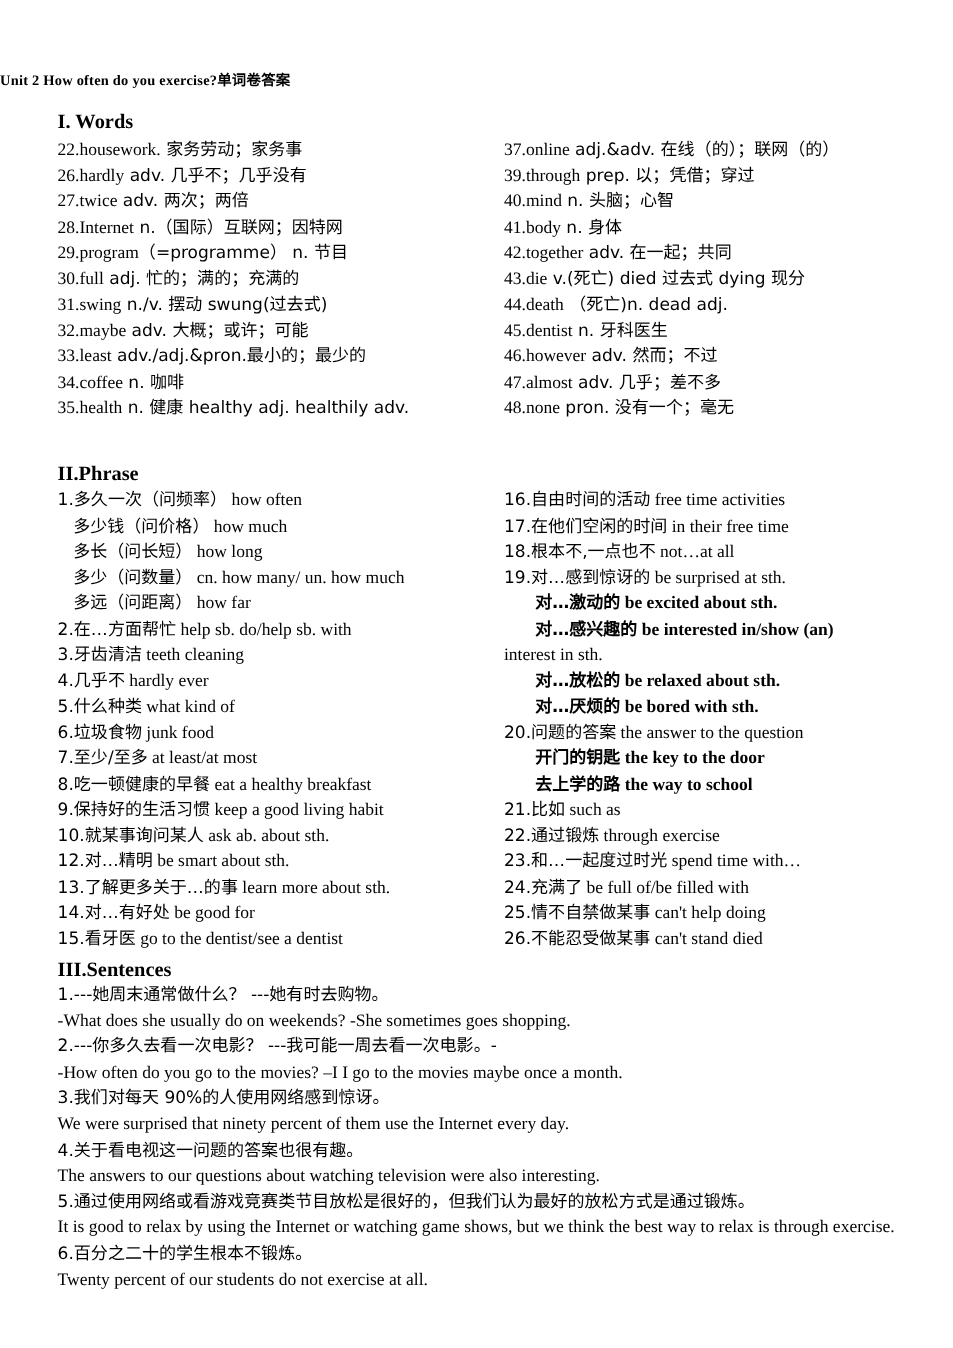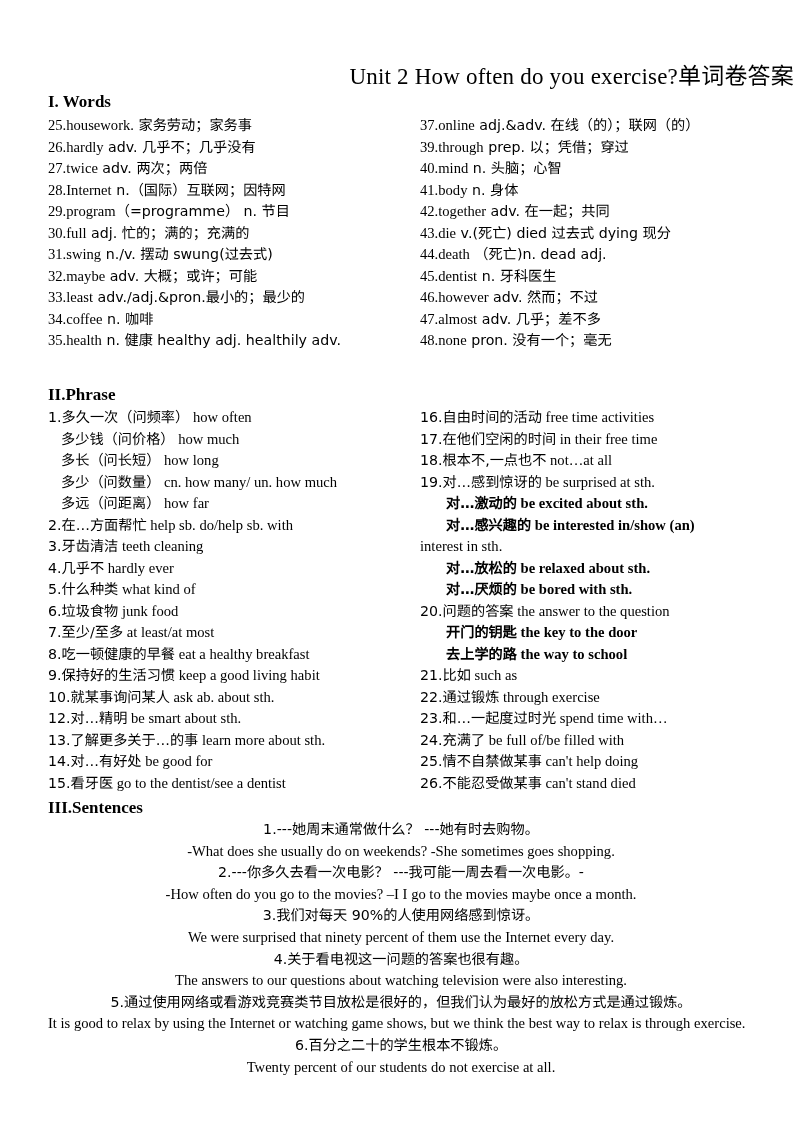--- a/index.html
+++ b/index.html
@@ -17,23 +17,23 @@
     overflow: hidden;
   }
   .page {
     position: absolute;
     left: 0; top: 0;
     width: 794px;
     height: 1123px;
     padding: 0;
   }
   .doc-title {
-    text-align: right;
-    font-weight: normal;
-    font-size: 23px;
+    text-align: left;
+    font-weight: bold;
+    font-size: 12px;
     letter-spacing: 0.2px;
     margin: 0;
     position: absolute;
     left: 0; right: 0;
     top: 57px;
   }
   .section-head {
     font-weight: bold;
     font-size: 17px;
     margin: 0;
@@ -62,41 +62,40 @@
   .u { text-underline-offset: 1px; }
   .num { }
   .ind1 { padding-left: 13px; }
   .ind2 { padding-left: 26px; font-weight: bold; }
   .zh { font-family: "DejaVu Sans", "Liberation Sans", sans-serif; font-size: 14.2px; }
   .en { font-family: "Liberation Serif", "DejaVu Serif", serif; }
   .sent-line {
     font-size: 14.6px;
     line-height: 21.6px;
     white-space: nowrap;
-    text-align: center;
   }
   .sent-line.justify {
     white-space: normal;
     text-align: justify;
     text-align-last: left;
     width: 712px;
   }
 </style>
 </head>
 <body>
 
 <div class="page">
 
   <div class="doc-title">Unit 2 How often do you exercise?单词卷答案</div>
 
   <div class="col-wrap" style="top:92px;">
     <div class="section-head">I. Words</div>
     <div class="two-col" style="margin-top:3px;">
       <div class="col col-left" id="words-left">
-          <div class="line"><span class="num">25.</span><span class="u">housework.</span><span class="zh"> 家务劳动；家务事</span></div>
+          <div class="line"><span class="num">22.</span><span class="u">housework.</span><span class="zh"> 家务劳动；家务事</span></div>
           <div class="line"><span class="num">26.</span><span class="u">hardly</span><span class="zh">  adv.  几乎不；几乎没有</span></div>
           <div class="line"><span class="num">27.</span><span class="u">twice</span><span class="zh">   adv.  两次；两倍</span></div>
           <div class="line"><span class="num">28.</span><span class="u">Internet</span><span class="zh">   n.（国际）互联网；因特网</span></div>
           <div class="line"><span class="num">29.</span><span class="u">program</span><span class="zh">（<span class="u">=programme</span>）   n. 节目</span></div>
           <div class="line"><span class="num">30.</span><span class="u">full</span><span class="zh">   adj. 忙的；满的；充满的</span></div>
           <div class="line"><span class="num">31.</span><span class="u">swing</span><span class="zh">   n./v.  摆动  <span class="u">swung</span>(过去式)</span></div>
           <div class="line"><span class="num">32.</span><span class="u">maybe</span><span class="zh">  adv. 大概；或许；可能</span></div>
           <div class="line"><span class="num">33.</span><span class="u">least</span><span class="zh">  adv./adj.&amp;pron.最小的；最少的</span></div>
           <div class="line"><span class="num">34.</span><span class="u">coffee</span><span class="zh"> n. 咖啡</span></div>
           <div class="line"><span class="num">35.</span><span class="u">health</span><span class="zh"> n. 健康  <span class="u">healthy</span>  adj.  <span class="u">healthily</span>  adv.</span></div>

